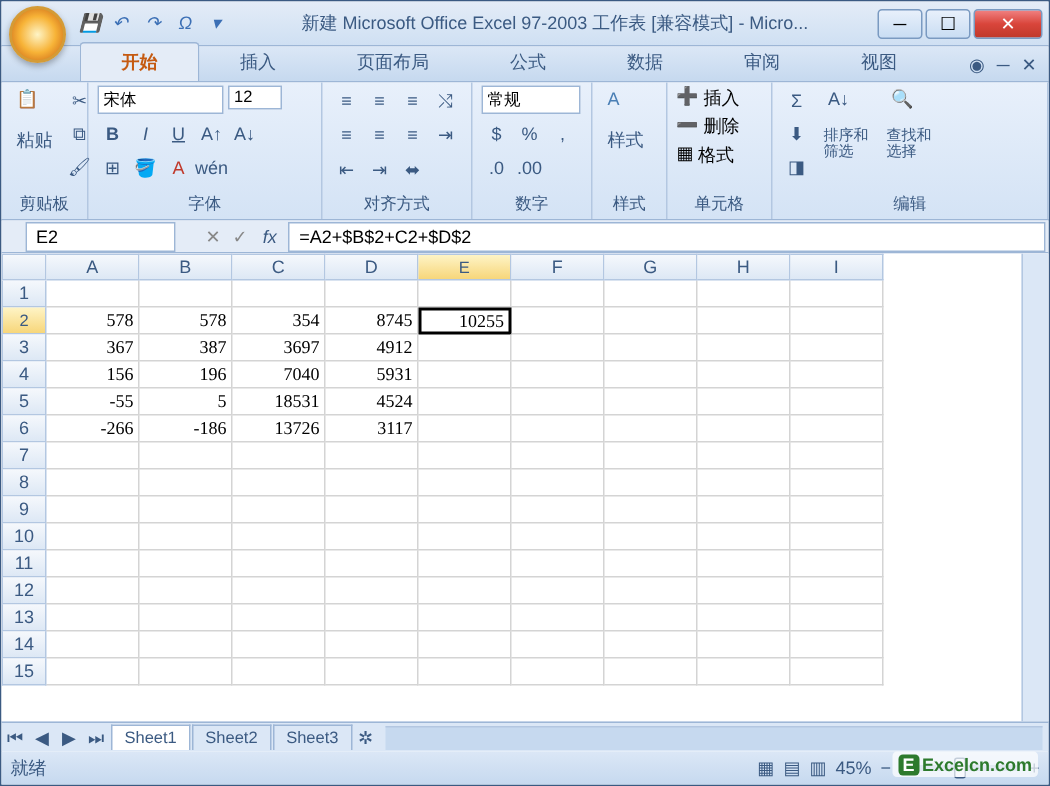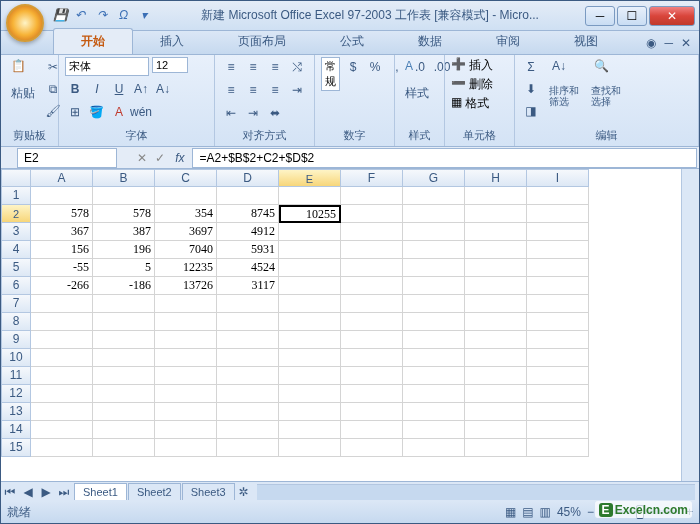--- a/index.html
+++ b/index.html
@@ -157,21 +157,21 @@
         <div class="btn-row">
           <div class="rb">⇤</div>
           <div class="rb">⇥</div>
           <div class="rb">⬌</div>
         </div>
       </div>
       <div class="group-title">对齐方式</div>
     </div>
 
     <div class="group" style="width:80px">
-      <div class="group-body" style="flex-direction:row;gap:3px">
+      <div class="group-body" style="flex-direction:column;gap:3px">
         <div class="sel" style="width:66px">常规</div>
         <div class="btn-row">
           <div class="rb">$</div>
           <div class="rb">%</div>
           <div class="rb">,</div>
         </div>
         <div class="btn-row">
           <div class="rb">.0</div>
           <div class="rb">.00</div>
         </div>
@@ -298,21 +298,21 @@
               <div class="cell"></div>
               <div class="cell"></div>
               <div class="cell"></div>
               <div class="cell"></div>
               <div class="cell"></div>
             </div>
             <div class="row">
               <div class="rh">5</div>
               <div class="cell">-55</div>
               <div class="cell">5</div>
-              <div class="cell">12235</div>
+              <div class="cell">18531</div>
               <div class="cell">4524</div>
               <div class="cell"></div>
               <div class="cell"></div>
               <div class="cell"></div>
               <div class="cell"></div>
               <div class="cell"></div>
             </div>
             <div class="row">
               <div class="rh">6</div>
               <div class="cell">-266</div>

